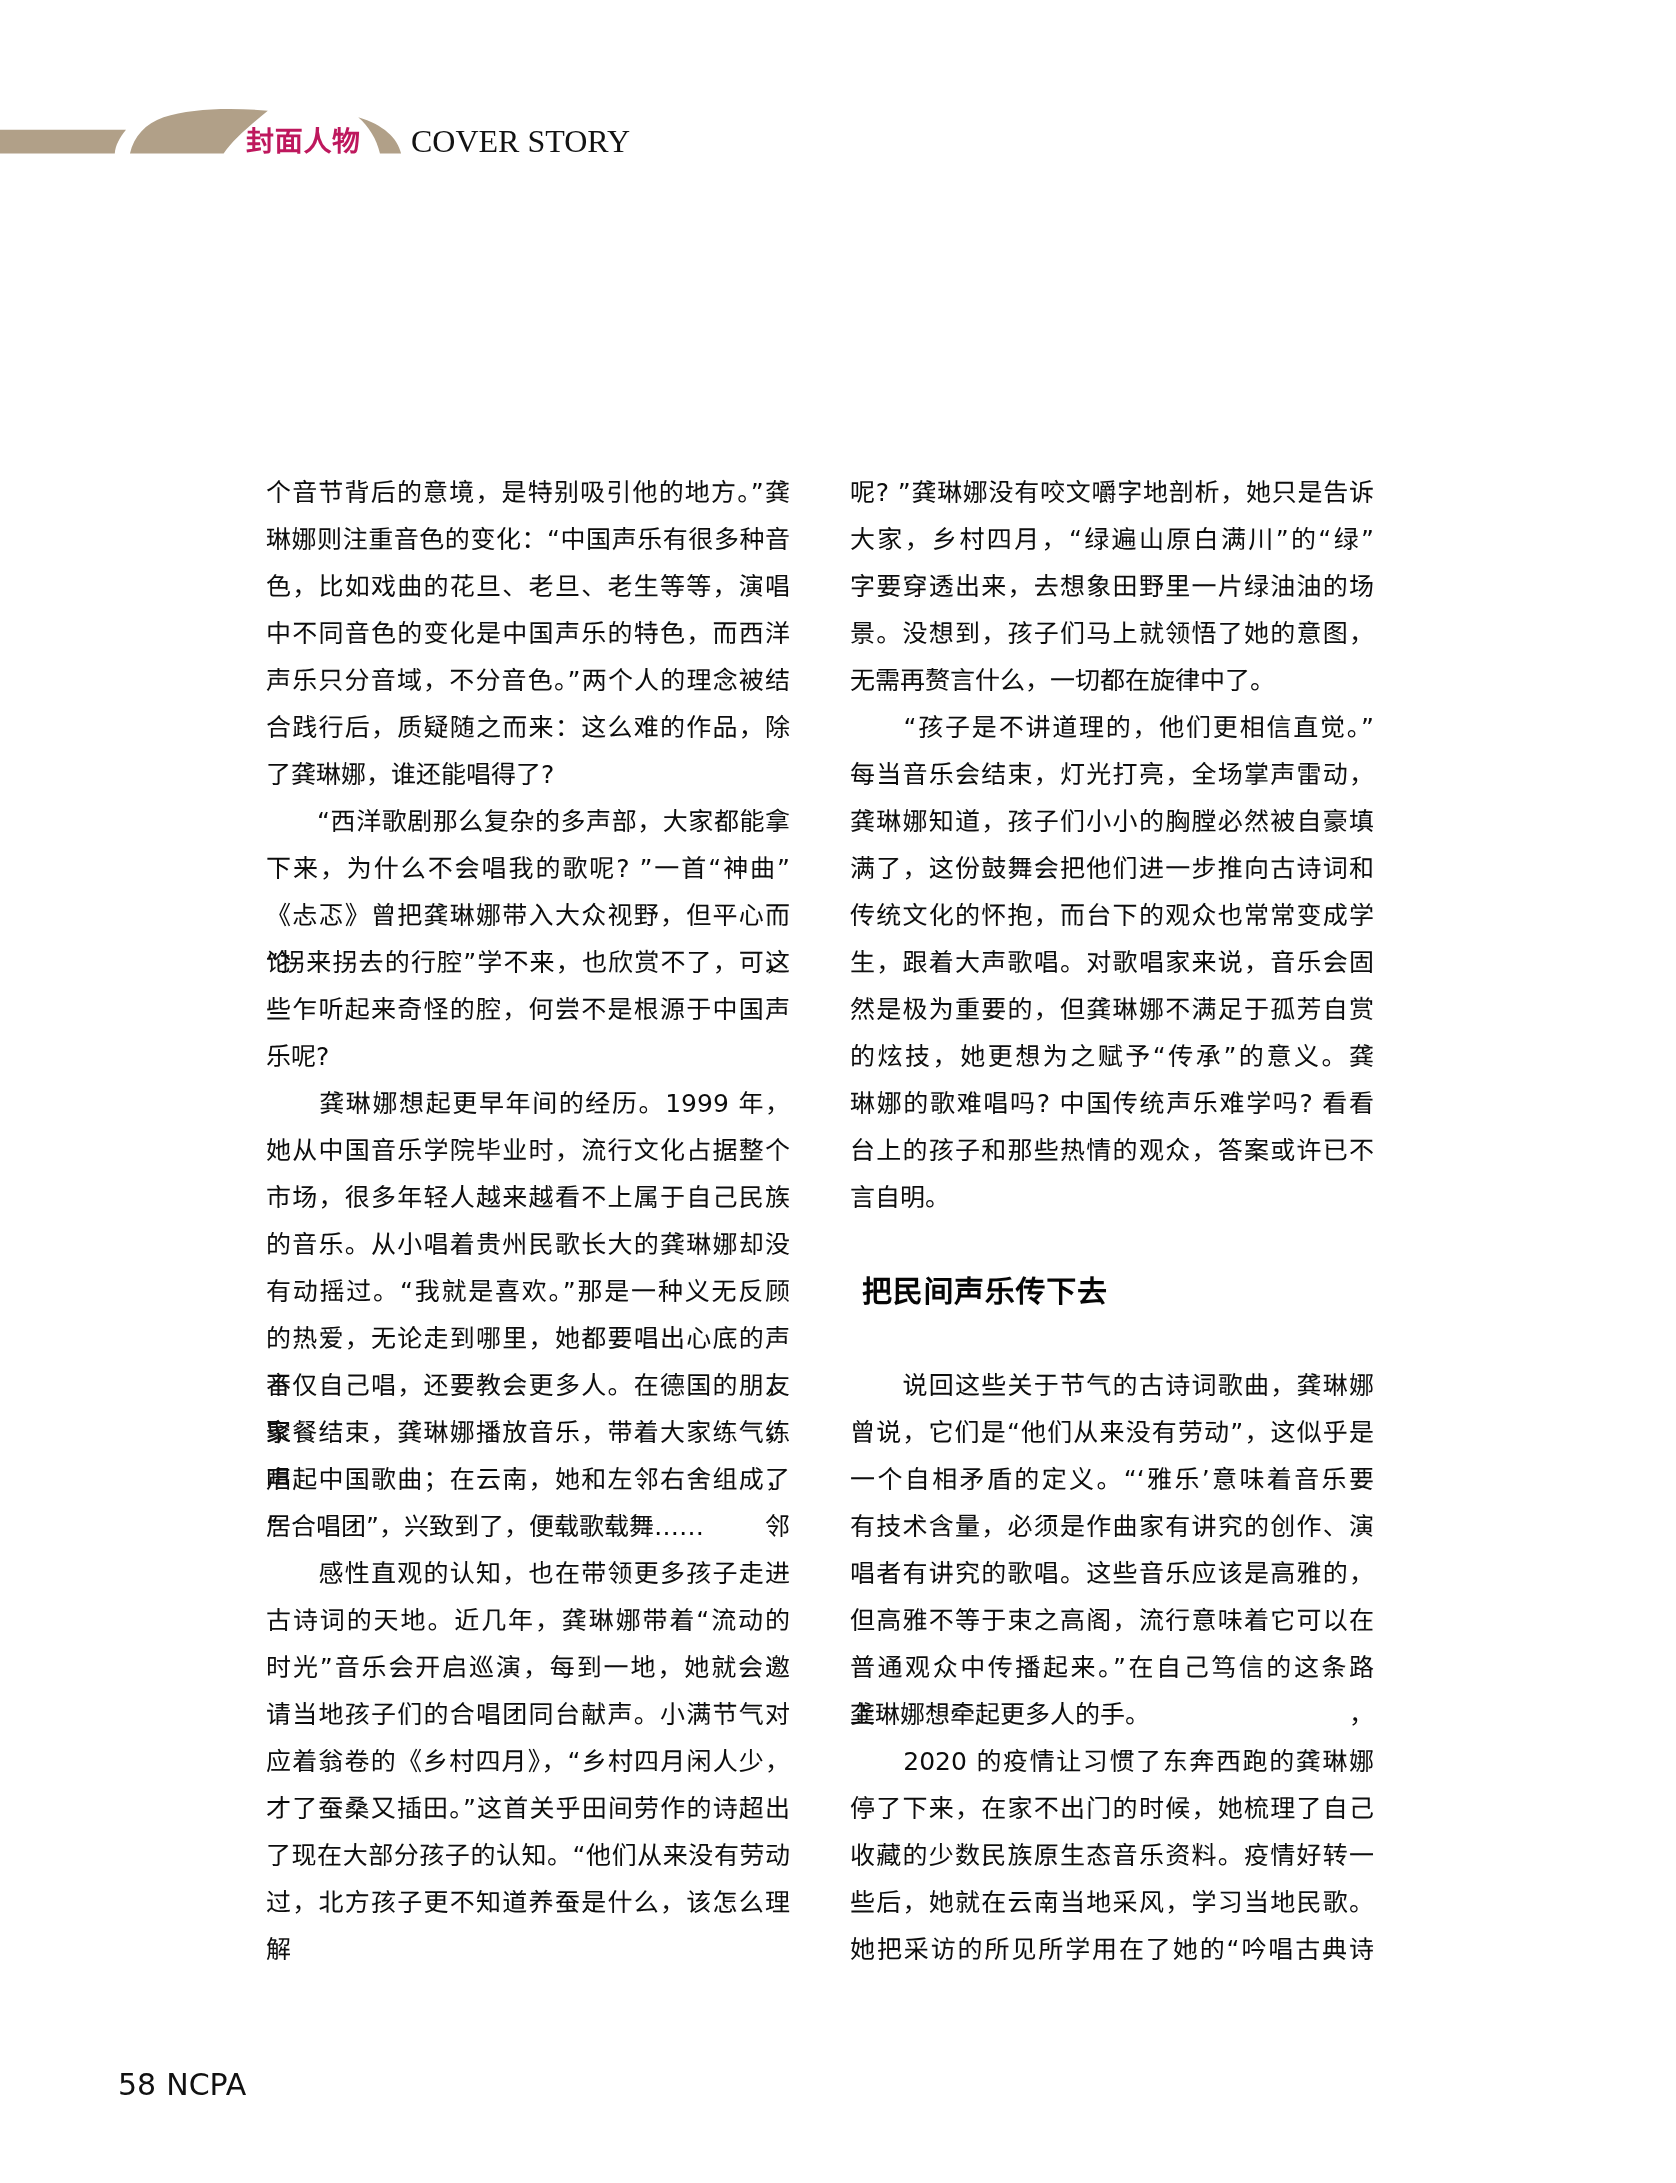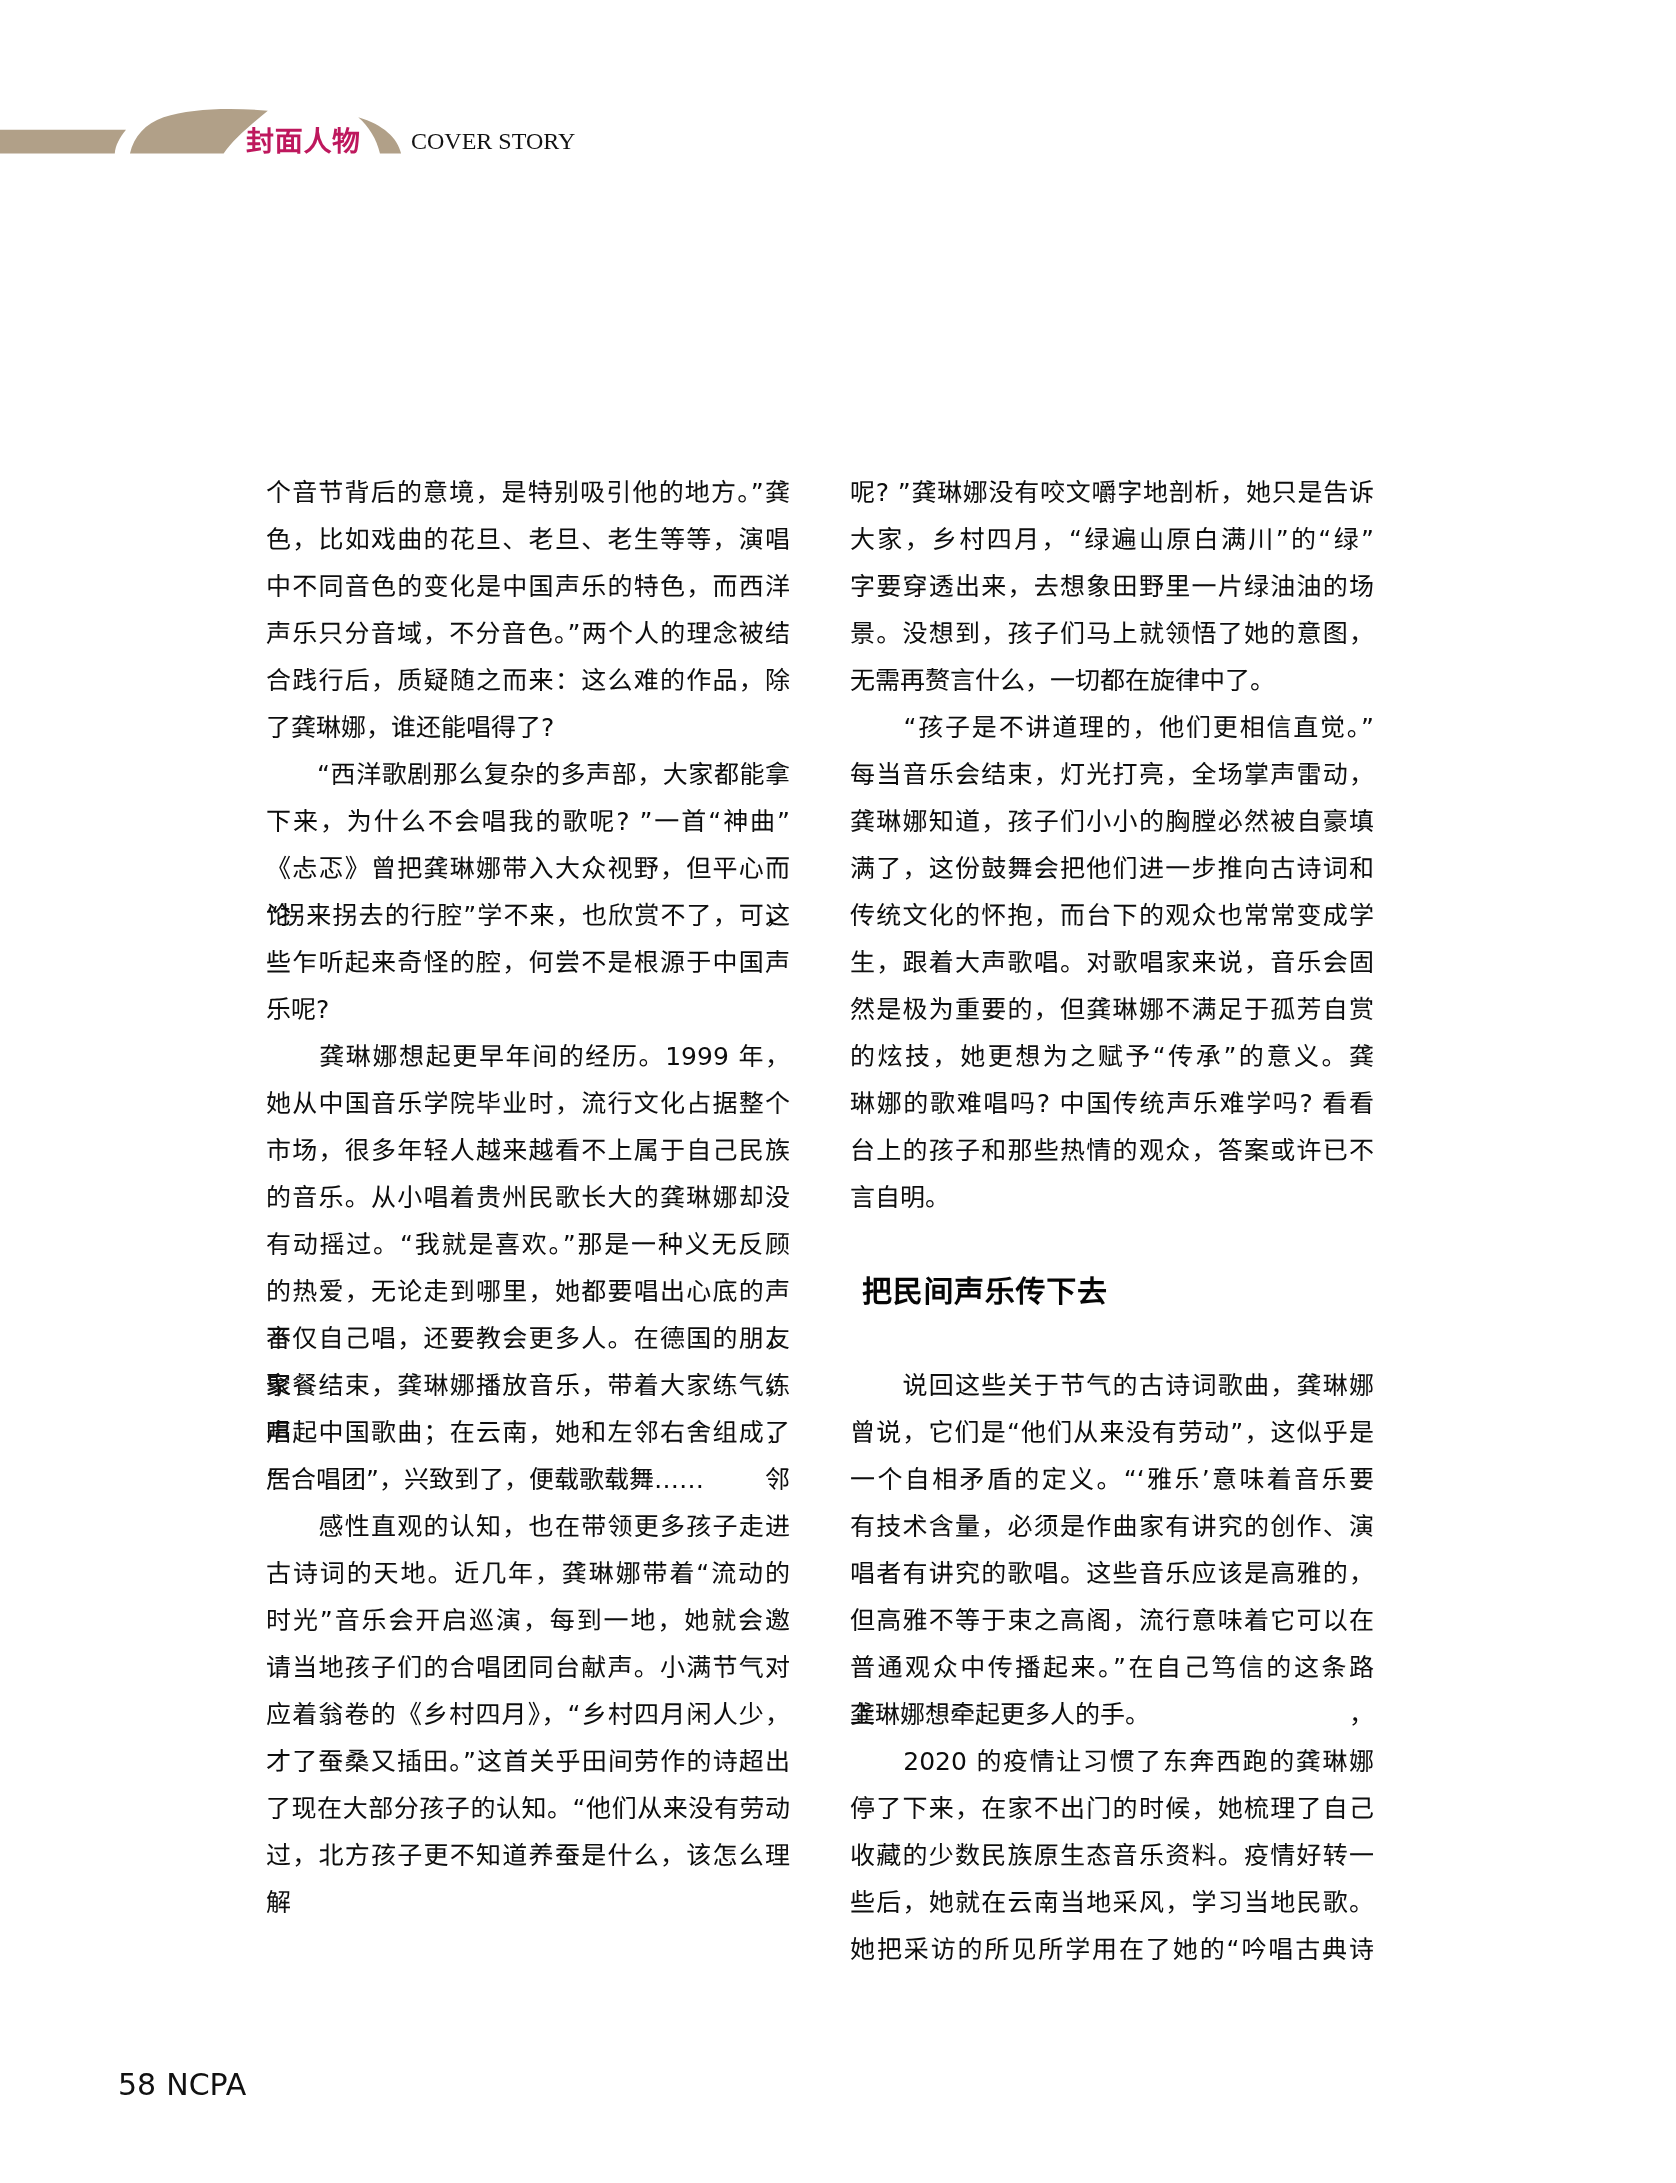--- a/index.html
+++ b/index.html
@@ -16,21 +16,21 @@
   
   .hdr-svg { position:absolute; left:0; top:106px; width:409px; height:53px; }
   .sec-zh {
     position:absolute; left:246px; top:127px;
     font-size:28px; line-height:29px; font-weight:700;
     letter-spacing:0.7px; color:#be185d; white-space:nowrap;
   }
   .sec-en {
     position:absolute; left:411px; top:125px;
     font-family:"Liberation Serif","DejaVu Serif",serif;
-    font-size:24px; line-height:32px; font-weight:400;
+    font-size:32px; line-height:32px; font-weight:400;
     letter-spacing:0px; color:#131313; white-space:nowrap;
   }
 
   
   .col {
     position:absolute; top:469px; width:524px;
     font-size:25px; line-height:47px;
     color:#0d0d0d;
   }
   .col-left  { left:266px; }
@@ -72,20 +72,21 @@
       <path d="M197,72 C203,46 220,27 248,17 C290,3 352,2 406,7 C379,29 353,51 339,72 Z" fill="#b1a088"></path>
       <path d="M543,17 C581,28 603,49 608,72 L576,72 C571,50 559,31 543,17 Z" fill="#b1a088"></path>
     </svg>
     <div class="sec-zh">封面人物</div>
     <div class="sec-en">COVER STORY</div>
   </header>
 
   <main>
     <div class="col col-left" id="col-left">
         <div class="tl">个音节背后的意境，是特别吸引他的地方。”龚</div>
+        <div class="tl">琳娜则注重音色的变化：“中国声乐有很多种音</div>
         <div class="tl">色，比如戏曲的花旦、老旦、老生等等，演唱</div>
         <div class="tl">中不同音色的变化是中国声乐的特色，而西洋</div>
         <div class="tl">声乐只分音域，不分音色。”两个人的理念被结</div>
         <div class="tl">合践行后，质疑随之而来：这么难的作品，除</div>
         <div class="tl end">了龚琳娜，谁还能唱得了?</div>
         <div class="tl">　　“西洋歌剧那么复杂的多声部，大家都能拿</div>
         <div class="tl">下来，为什么不会唱我的歌呢? ”一首“神曲”</div>
         <div class="tl">《忐忑》曾把龚琳娜带入大众视野，但平心而论，</div>
         <div class="tl">“拐来拐去的行腔”学不来，也欣赏不了，可这</div>
         <div class="tl">些乍听起来奇怪的腔，何尝不是根源于中国声</div>

